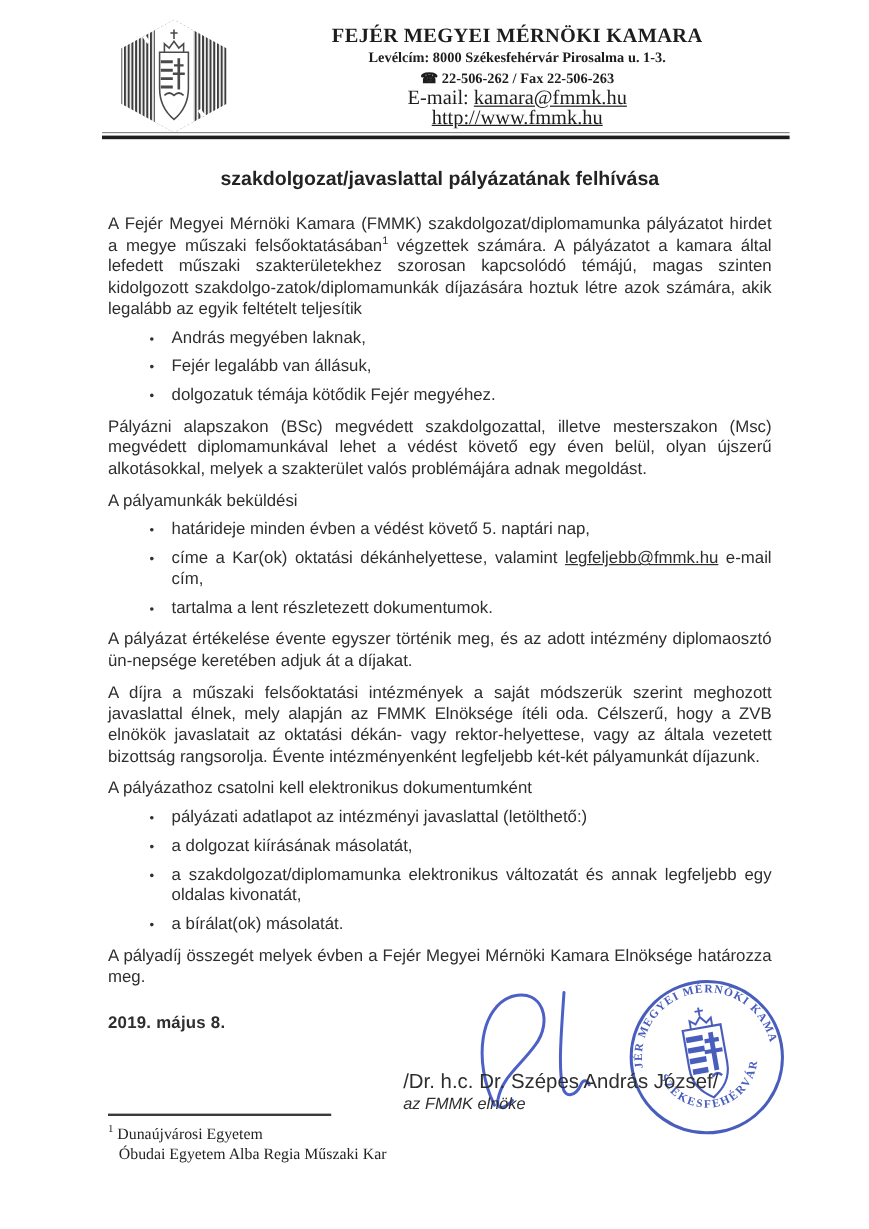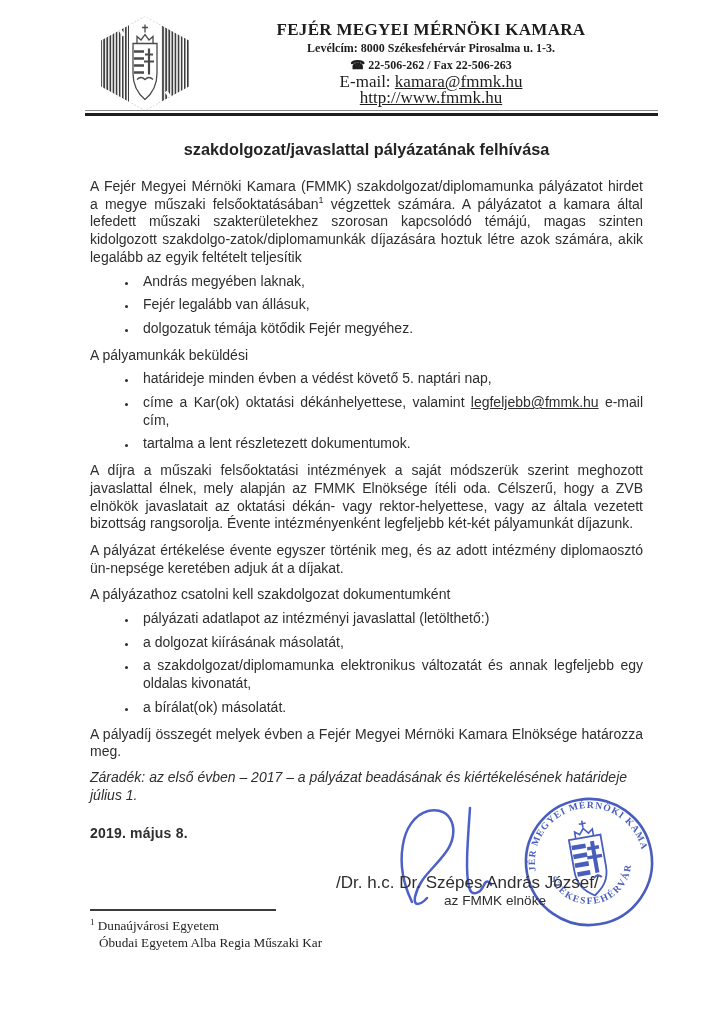--- a/index.html
+++ b/index.html
@@ -33,21 +33,21 @@
   .content ul{margin:4px 0 0 0;padding-left:48px;}
   .content li{margin-top:6px;font-size:14px;line-height:17.7px;padding-left:5px;text-align:justify;color:#2e2e2e;}
   .content li::marker{font-size:11px;color:#2e2e2e;}
   sup{font-size:9px;line-height:0;}
   .zaradek{font-style:italic;font-size:13px;color:#343434;margin-top:8px !important;text-align:left !important;}
   .date-line{font-weight:bold;margin-top:21px !important;text-align:left !important;letter-spacing:.2px;}
 
   
   .closing{position:relative;height:60px;margin-top:4px;}
   .sig-name{position:absolute;left:246px;top:26px;font-size:17px;white-space:nowrap;color:#2e2e2e;z-index:2;}
-  .sig-role{position:absolute;left:246px;top:46px;width:210px;text-align:right;font-size:13.6px;color:#2e2e2e;z-index:2;}
+  .sig-role{position:absolute;left:246px;top:46px;width:210px;text-align:left;font-size:13.6px;color:#2e2e2e;z-index:2;font-style:italic;}
   .scribble{position:absolute;left:288px;top:-46px;width:115px;height:110px;z-index:1;}
   .stamp{position:absolute;left:430px;top:-54px;width:138px;height:138px;z-index:0;opacity:.92;}
 
   
   .footnote{font-family:"Liberation Serif",serif;color:#232323;margin-top:2px;}
   .footnote-rule{width:186px;border-top:2px solid #3b3b3b;margin-bottom:6px;}
   .footnote-line{font-size:13.2px;line-height:17px;}
   .footnote-line.indent{padding-left:9px;}
 </style>
 </head>
@@ -97,42 +97,42 @@
     </div>
 
     <p><span>A Fejér Megyei Mérnöki Kamara (FMMK) szakdolgozat/diplomamunka pályázatot hirdet a megye műszaki felsőoktatásában</span><sup>1</sup><span> végzettek számára. A pályázatot a kamara által lefedett műszaki szakterületekhez szorosan kapcsolódó témájú, magas szinten kidolgozott szakdolgo-zatok/diplomamunkák díjazására hoztuk létre azok számára, akik legalább az egyik feltételt teljesítik</span></p>
 
     <ul>
       <li>András megyében laknak,</li>
       <li>Fejér legalább van állásuk,</li>
       <li>dolgozatuk témája kötődik Fejér megyéhez.</li>
     </ul>
 
+    <p>Pályázni alapszakon (BSc) megvédett szakdolgozattal, illetve mesterszakon (Msc) megvédett diplomamunkával lehet a védést követő egy éven belül, olyan újszerű alkotásokkal, melyek a szakterület valós problémájára adnak megoldást.</p>
 
     <p>A pályamunkák beküldési</p>
 
     <ul>
       <li>határideje minden évben a védést követő 5. naptári nap,</li>
       <li><span>címe a Kar(ok) oktatási dékánhelyettese, valamint </span><span class="u">legfeljebb@fmmk.hu</span><span> e-mail cím,</span></li>
       <li>tartalma a lent részletezett dokumentumok.</li>
     </ul>
 
+    <p>A pályázat értékelése évente egyszer történik meg, és az adott intézmény diplomaosztó ün-nepsége keretében adjuk át a díjakat.</p>
     <p>A díjra a műszaki felsőoktatási intézmények a saját módszerük szerint meghozott javaslattal élnek, mely alapján az FMMK Elnöksége ítéli oda. Célszerű, hogy a ZVB elnökök javaslatait az oktatási dékán- vagy rektor-helyettese, vagy az általa vezetett bizottság rangsorolja. Évente intézményenként legfeljebb két-két pályamunkát díjazunk.</p>
-    <p>A pályázat értékelése évente egyszer történik meg, és az adott intézmény diplomaosztó ün-nepsége keretében adjuk át a díjakat.</p>
-    <p>A pályázathoz csatolni kell szakdolgozat dokumentumként</p>
+    <p>A pályázathoz csatolni kell elektronikus dokumentumként</p>
 
     <ul>
       <li>pályázati adatlapot az intézményi javaslattal (letölthető:)</li>
       <li>a dolgozat kiírásának másolatát,</li>
       <li>a szakdolgozat/diplomamunka elektronikus változatát és annak legfeljebb egy oldalas kivonatát,</li>
       <li>a bírálat(ok) másolatát.</li>
     </ul>
 
     <p>A pályadíj összegét melyek évben a Fejér Megyei Mérnöki Kamara Elnöksége határozza meg.</p>
-    <p class="zaradek">Záradék: az első évben – 2017 – a pályázat beadásának és kiértékelésének határideje július 1.</p>
 
     <p class="date-line">2019. május 8.</p>
 
     <div class="closing">
 
       <svg class="stamp" viewBox="0 0 138 138">
         <g transform="rotate(-10 69 69)">
           <circle cx="69" cy="69" r="63" fill="none" stroke="#3a50b8" stroke-width="2.6"></circle>
           <defs>
             <path id="arcTop" d="M 15,69 A 54,54 0 1 1 123,69" fill="none"></path>

